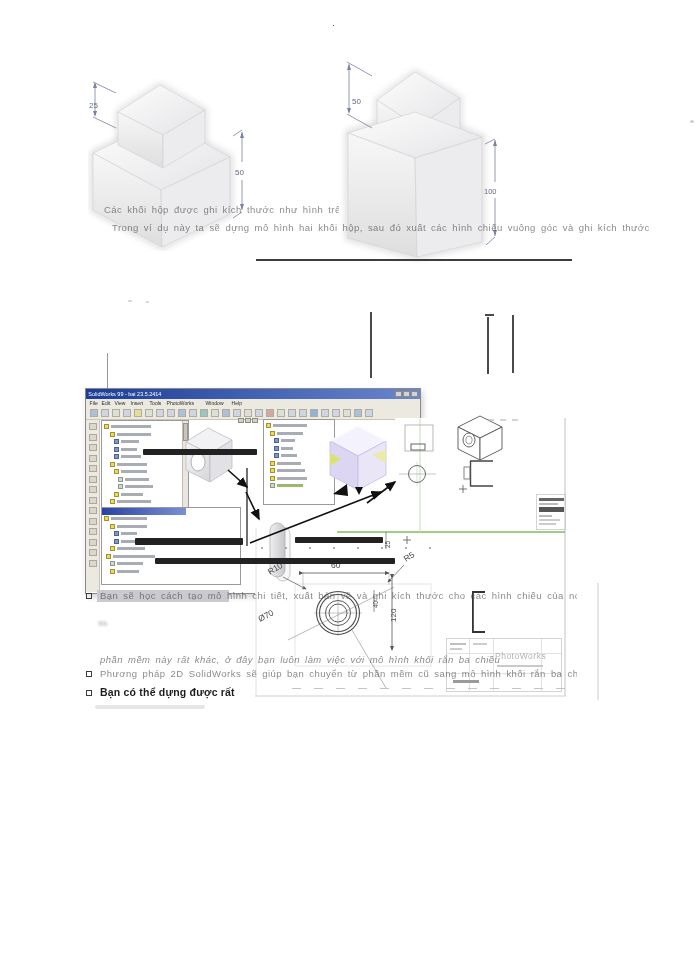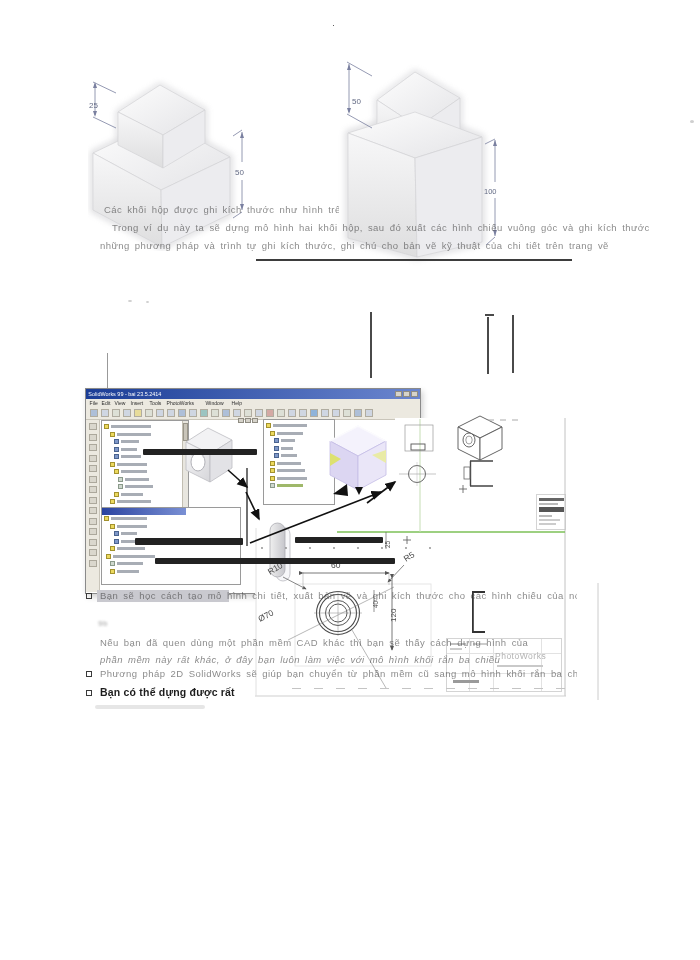--- a/index.html
+++ b/index.html
@@ -165,21 +165,20 @@
       <line x1="157" y1="88" x2="157" y2="130"></line>
         <line x1="157" y1="146" x2="157" y2="184"></line>
       <polygon points="157,88 155,94 159,94" fill="#7a80a0" stroke="none"></polygon>
       <polygon points="157,184 155,178 159,178" fill="#7a80a0" stroke="none"></polygon>
       <text x="146" y="142" font-size="7.5" fill="#646b85" stroke="none">100</text>
     </g>
   </svg>
 
   <div class="fuzzy" style="left:104px;top:204px;width:235px;">Các khối hộp được ghi kích thước như hình trên</div>
   <div class="fuzzy" style="left:112px;top:222px;width:540px;">Trong ví dụ này ta sẽ dựng mô hình hai khối hộp, sau đó xuất các hình chiếu vuông góc và ghi kích thước</div>
-  <div class="fuzzy" style="left:100px;top:240px;width:548px;">những phương pháp và trình tự ghi kích thước, ghi chú cho bản vẽ kỹ thuật của chi tiết trên trang vẽ</div>
   <div class="underline" style="left:256px;top:259px;width:316px;"></div>
 
   <div class="ghostv" style="left:370px;top:312px;width:1.5px;height:66px;background:#4a4a4a;"></div>
   <div class="ghostv" style="left:487px;top:317px;width:1.5px;height:57px;background:#4a4a4a;"></div>
   <div class="ghostv" style="left:485px;top:314px;width:9px;height:1.5px;background:#4a4a4a;"></div>
   <div class="ghostv" style="left:512px;top:315px;width:1.5px;height:58px;background:#4a4a4a;"></div>
   <div class="ghostv" style="left:107px;top:353px;width:1px;height:39px;background:#999;"></div>
   <div class="speck" style="left:128px;top:300px;width:4px;height:2px;"></div>
   <div class="speck" style="left:146px;top:301px;width:3px;height:2px;"></div>
   <div class="speck" style="left:690px;top:120px;width:4px;height:3px;"></div>
@@ -578,21 +577,20 @@
       <rect x="295" y="537" width="88" height="6" rx="1"></rect>
       <rect x="155" y="558" width="240" height="6" rx="1"></rect>
     </g>
   </svg>
 
   <div class="hl" style="left:97px;top:590px;width:132px;height:12px;"></div>
   <div class="bullet" style="left:86px;top:593px;"></div>
   <div class="fuzzy" style="left:100px;top:590px;width:477px;">Bạn sẽ học cách tạo mô hình chi tiết, xuất bản vẽ và ghi kích thước cho các hình chiếu của nó</div>
 
   <div class="fuzzy fuzzy2" style="left:98px;top:619px;width:20px;font-size:8px;">9b</div>
-  <div class="fuzzy" style="left:100px;top:637px;width:477px;">Nếu bạn đã quen dùng một phần mềm CAD khác thì bạn sẽ thấy cách dựng hình của</div>
   <div class="fuzzy" style="left:100px;top:654px;width:477px;font-style:italic;">phần mềm này rất khác, ở đây bạn luôn làm việc với mô hình khối rắn ba chiều</div>
 
   <div class="bullet" style="left:86px;top:671px;"></div>
   <div class="fuzzy" style="left:100px;top:668px;width:477px;">Phương pháp 2D SolidWorks sẽ giúp bạn chuyển từ phần mềm cũ sang mô hình khối rắn ba chiều</div>
 
   <div class="bullet" style="left:86px;top:690px;"></div>
   <div class="boldline" style="left:100px;top:686px;">Bạn có thể dựng được rất</div>
 
   <div class="speck" style="left:95px;top:705px;width:110px;height:4px;border-radius:2px;opacity:.5;"></div>
 </div>

